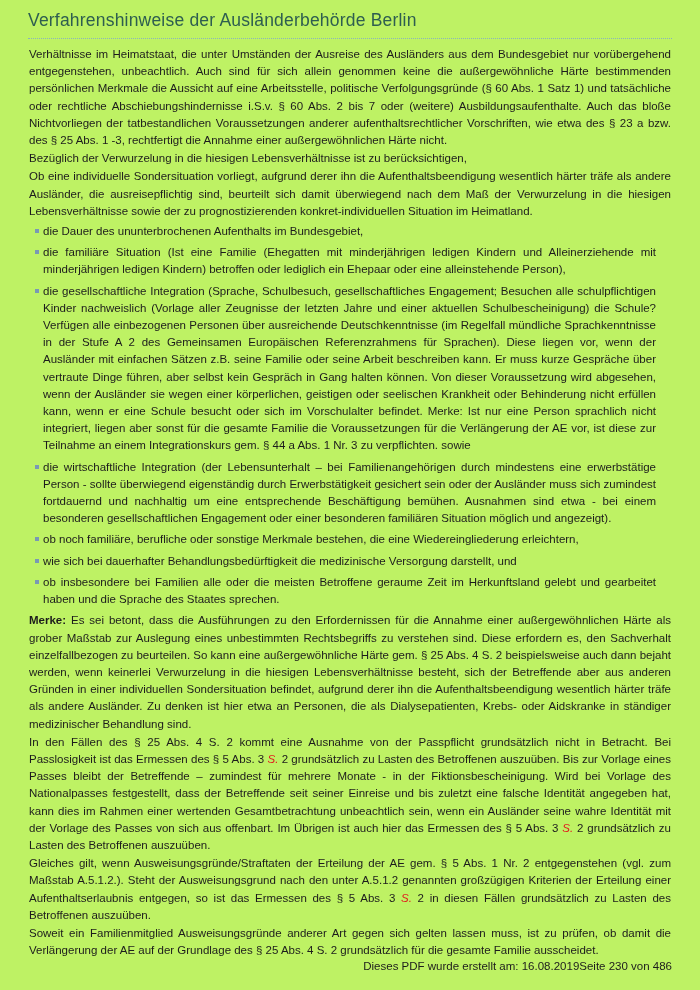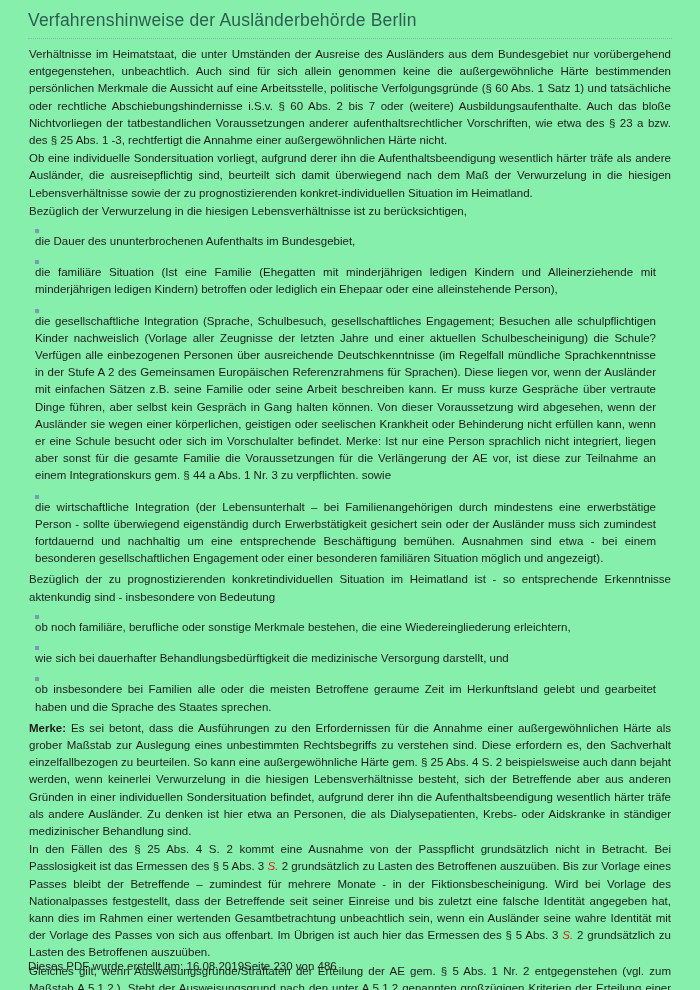--- a/index.html
+++ b/index.html
@@ -1,19 +1,19 @@
 <!DOCTYPE html>
 <html><head>
 <meta charset="utf-8">
 <style>
   html,body{margin:0;padding:0;background:#fff;}
   .page{
     position:relative;
     width:700px;height:990px;
-    background:#86efac;
+    background:#bef264;
     font-family:"Liberation Sans", sans-serif;
     color:#1c1c1c;
     overflow:hidden;
     box-sizing:border-box;
   }
   .content{
     position:absolute;
     left:28px;right:28px;top:10px;
   }
   .doc-title{
@@ -32,78 +32,76 @@
     text-align:justify;
   }
   ul.sq{
     list-style:none;
     margin:3px 0 2px 0;
     padding:0 0 0 7px;
   }
   ul.sq li{
     display:flex;
     margin:0 16px 4px 0;
-    flex-direction:column;
   }
   .bullet{
     flex:none;
     width:4px;height:4px;
     background:#7a99b4;
     margin:6px 4px 0 0;
   }
   .li-text{
     flex:1;
     font-size:11.5px;
     line-height:17.2px;
     text-align:justify;
   }
   b.merke{font-weight:bold;}
   .red-s{color:#e11d1d;font-style:italic;}
   .footer{
     position:absolute;
     left:28px;right:28px;
     bottom:18px;
     display:flex;
-    justify-content:flex-start;
+    justify-content:flex-end;
     font-size:11.5px;
     color:#1c1c1c;
   }
 </style>
 </head>
 <body>
 
 <div class="page">
   <div class="content">
 
     <h1 class="doc-title">Verfahrenshinweise der Ausländerbehörde Berlin</h1>
 
     <p>Verhältnisse im Heimatstaat, die unter Umständen der Ausreise des Ausländers aus dem Bundesgebiet nur vorübergehend entgegenstehen, unbeachtlich. Auch sind für sich allein genommen keine die außergewöhnliche Härte bestimmenden persönlichen Merkmale die Aussicht auf eine Arbeitsstelle, politische Verfolgungsgründe (§ 60 Abs. 1 Satz 1) und tatsächliche oder rechtliche Abschiebungshindernisse i.S.v. § 60 Abs. 2 bis 7 oder (weitere) Ausbildungsaufenthalte. Auch das bloße Nichtvorliegen der tatbestandlichen Voraussetzungen anderer aufenthaltsrechtlicher Vorschriften, wie etwa des § 23 a bzw. des § 25 Abs. 1 -3, rechtfertigt die Annahme einer außergewöhnlichen Härte nicht.</p>
+    <p>Bezüglich der  Verwurzelung in die hiesigen Lebensverhältnisse ist zu berücksichtigen,</p>
     <p>Ob eine individuelle Sondersituation vorliegt, aufgrund derer ihn die Aufenthaltsbeendigung wesentlich härter träfe als andere Ausländer, die ausreisepflichtig sind, beurteilt sich damit überwiegend nach dem Maß der Verwurzelung in die hiesigen Lebensverhältnisse sowie der zu prognostizierenden konkret-individuellen Situation im Heimatland.</p>
-    <p>Bezüglich der  Verwurzelung in die hiesigen Lebensverhältnisse ist zu berücksichtigen,</p>
 
     <ul class="sq">
       <li>
         <span class="bullet"></span>
         <span class="li-text">die Dauer des ununterbrochenen Aufenthalts im Bundesgebiet,</span>
       </li>
       <li>
         <span class="bullet"></span>
         <span class="li-text">die familiäre Situation (Ist eine Familie (Ehegatten mit minderjährigen ledigen Kindern und Alleinerziehende mit minderjährigen ledigen Kindern) betroffen oder lediglich ein Ehepaar oder eine alleinstehende Person),</span>
       </li>
       <li>
         <span class="bullet"></span>
         <span class="li-text">die gesellschaftliche Integration (Sprache, Schulbesuch, gesellschaftliches Engagement; Besuchen alle schulpflichtigen Kinder nachweislich (Vorlage aller Zeugnisse der letzten Jahre und einer aktuellen Schulbescheinigung) die Schule? Verfügen alle einbezogenen Personen über ausreichende Deutschkenntnisse (im Regelfall mündliche Sprachkenntnisse in der Stufe A 2 des Gemeinsamen Europäischen Referenzrahmens für Sprachen). Diese liegen vor, wenn der Ausländer mit einfachen Sätzen z.B. seine Familie oder seine Arbeit beschreiben kann. Er muss kurze Gespräche über vertraute Dinge führen, aber selbst kein Gespräch in Gang halten können. Von dieser Voraussetzung wird abgesehen, wenn der Ausländer sie wegen einer körperlichen, geistigen oder seelischen Krankheit oder Behinderung nicht erfüllen kann, wenn er eine Schule besucht oder sich im Vorschulalter befindet. Merke: Ist nur eine Person sprachlich nicht integriert, liegen aber sonst für die gesamte Familie die Voraussetzungen für die Verlängerung der AE vor, ist diese zur Teilnahme an einem Integrationskurs gem. § 44 a Abs. 1 Nr. 3 zu verpflichten. sowie</span>
       </li>
       <li>
         <span class="bullet"></span>
         <span class="li-text">die  wirtschaftliche Integration (der Lebensunterhalt – bei Familienangehörigen durch mindestens eine erwerbstätige Person - sollte überwiegend eigenständig durch Erwerbstätigkeit gesichert sein oder der Ausländer muss sich zumindest fortdauernd und nachhaltig um eine entsprechende Beschäftigung bemühen. Ausnahmen sind etwa - bei einem besonderen gesellschaftlichen Engagement oder einer besonderen familiären Situation möglich und angezeigt).</span>
       </li>
     </ul>
 
-    <p>Bezüglich der zu prognostizierenden konkretindividuellen Situation im Heimatland ist - so entsprechende Erkenntnisse aktenkundig sind - insbesondere von Bedeutung</p>
 
     <ul class="sq">
       <li>
         <span class="bullet"></span>
         <span class="li-text">ob noch familiäre, berufliche oder sonstige Merkmale bestehen, die eine Wiedereingliederung erleichtern,</span>
       </li>
       <li>
         <span class="bullet"></span>
         <span class="li-text">wie sich bei dauerhafter Behandlungsbedürftigkeit die medizinische Versorgung darstellt, und</span>
       </li>

